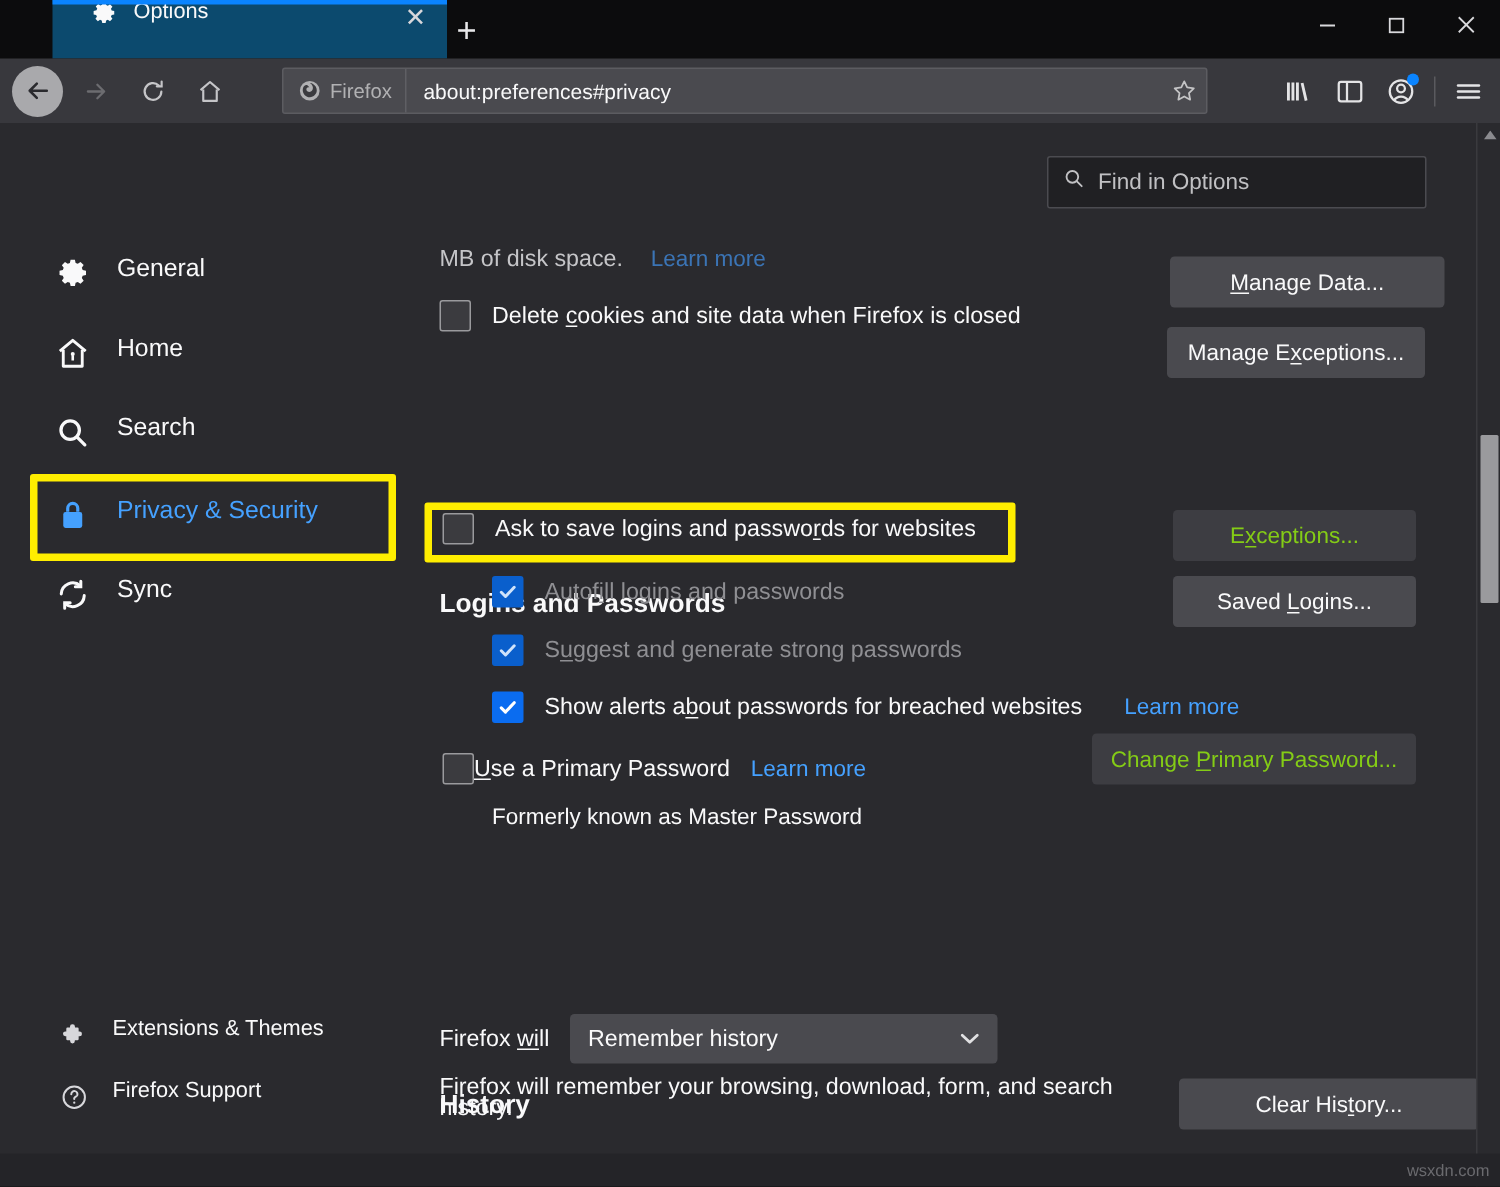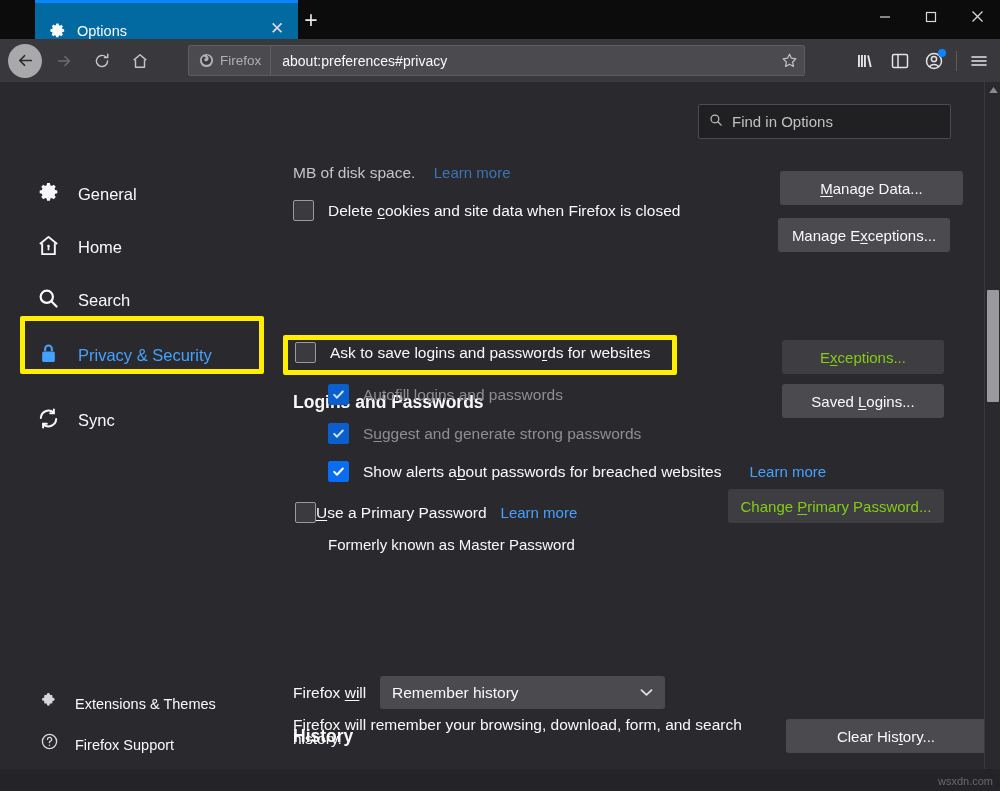--- a/index.html
+++ b/index.html
@@ -13,22 +13,22 @@
 
   #app { position: relative; width: 1000px; height: 791px; }
 
   
   .tabbar {
     position: absolute; left: 0; top: 0; width: 1000px; height: 39px;
     background: #0c0c0d;
   }
   .tab {
     position: absolute; left: 35px; top: 0; width: 263px; height: 39px;
-    background: #0369a1;
-    display: flex; align-items: flex-end; padding: 0 10px 0 14px;
+    background: #0c4a6e;
+    display: flex; align-items: flex-start; padding: 0 10px 0 26px;
   }
   .tab-accent {
     position: absolute; left: 0; top: 0; width: 100%; height: 3px;
     background: #0a84ff;
   }
   .tab-favicon {
     width: 17px; height: 17px; flex: 0 0 17px; margin-right: 11px;
     display: flex; align-items: center; justify-content: center;
   }
   .tab-title {
@@ -117,21 +117,21 @@
     background: #2a2a2e;
     overflow: hidden;
   }
 
   
   .sidebar {
     position: absolute; left: 0; top: 0; width: 285px; height: 709px;
     background: #2a2a2e;
   }
   .side-item {
-    position: absolute; left: 36px; display: flex; align-items: flex-end;
+    position: absolute; left: 36px; display: flex; align-items: flex-start;
     gap: 18px; height: 34px; color: #f9f9fa; font-size: 16.5px;
     white-space: nowrap;
   }
   .side-item .s-ico {
     width: 24px; height: 24px; flex: 0 0 24px;
     display: flex; align-items: center; justify-content: center;
   }
   .side-item.active { color: #45a1ff; }
   .side-item.small { font-size: 14.5px; gap: 16px; }
   .side-item.small .s-ico { width: 20px; flex: 0 0 20px; }
@@ -384,21 +384,21 @@
       <div class="side-item active" style="top:249px;">
         <span class="s-ico">
           <svg viewBox="0 0 24 24" width="23" height="23" fill="#45a1ff">
             <path d="M12 2.6A4.6 4.6 0 007.4 7.2v2.3h2.2V7.2a2.4 2.4 0 114.8 0v2.3h2.2V7.2A4.6 4.6 0 0012 2.6z"></path>
             <rect x="5.4" y="9.8" width="13.2" height="11" rx="1.6"></rect>
           </svg>
         </span>
         <span>Privacy &amp; Security</span>
       </div>
 
-      <div class="side-item" style="top:302px;margin-top:12px;">
+      <div class="side-item" style="top:302px;">
         <span class="s-ico">
           <svg viewBox="0 0 24 24" width="23" height="23" fill="none" stroke="#f9f9fa" stroke-width="2.1" stroke-linecap="round">
             <path d="M20 12.6a8 8 0 01-13.3 5.6"></path>
             <path d="M4 11.4a8 8 0 0113.3-5.6"></path>
             <path d="M17.6 2.6v3.8h-3.8"></path>
             <path d="M6.4 21.4v-3.8h3.8"></path>
           </svg>
         </span>
         <span>Sync</span>
       </div>

